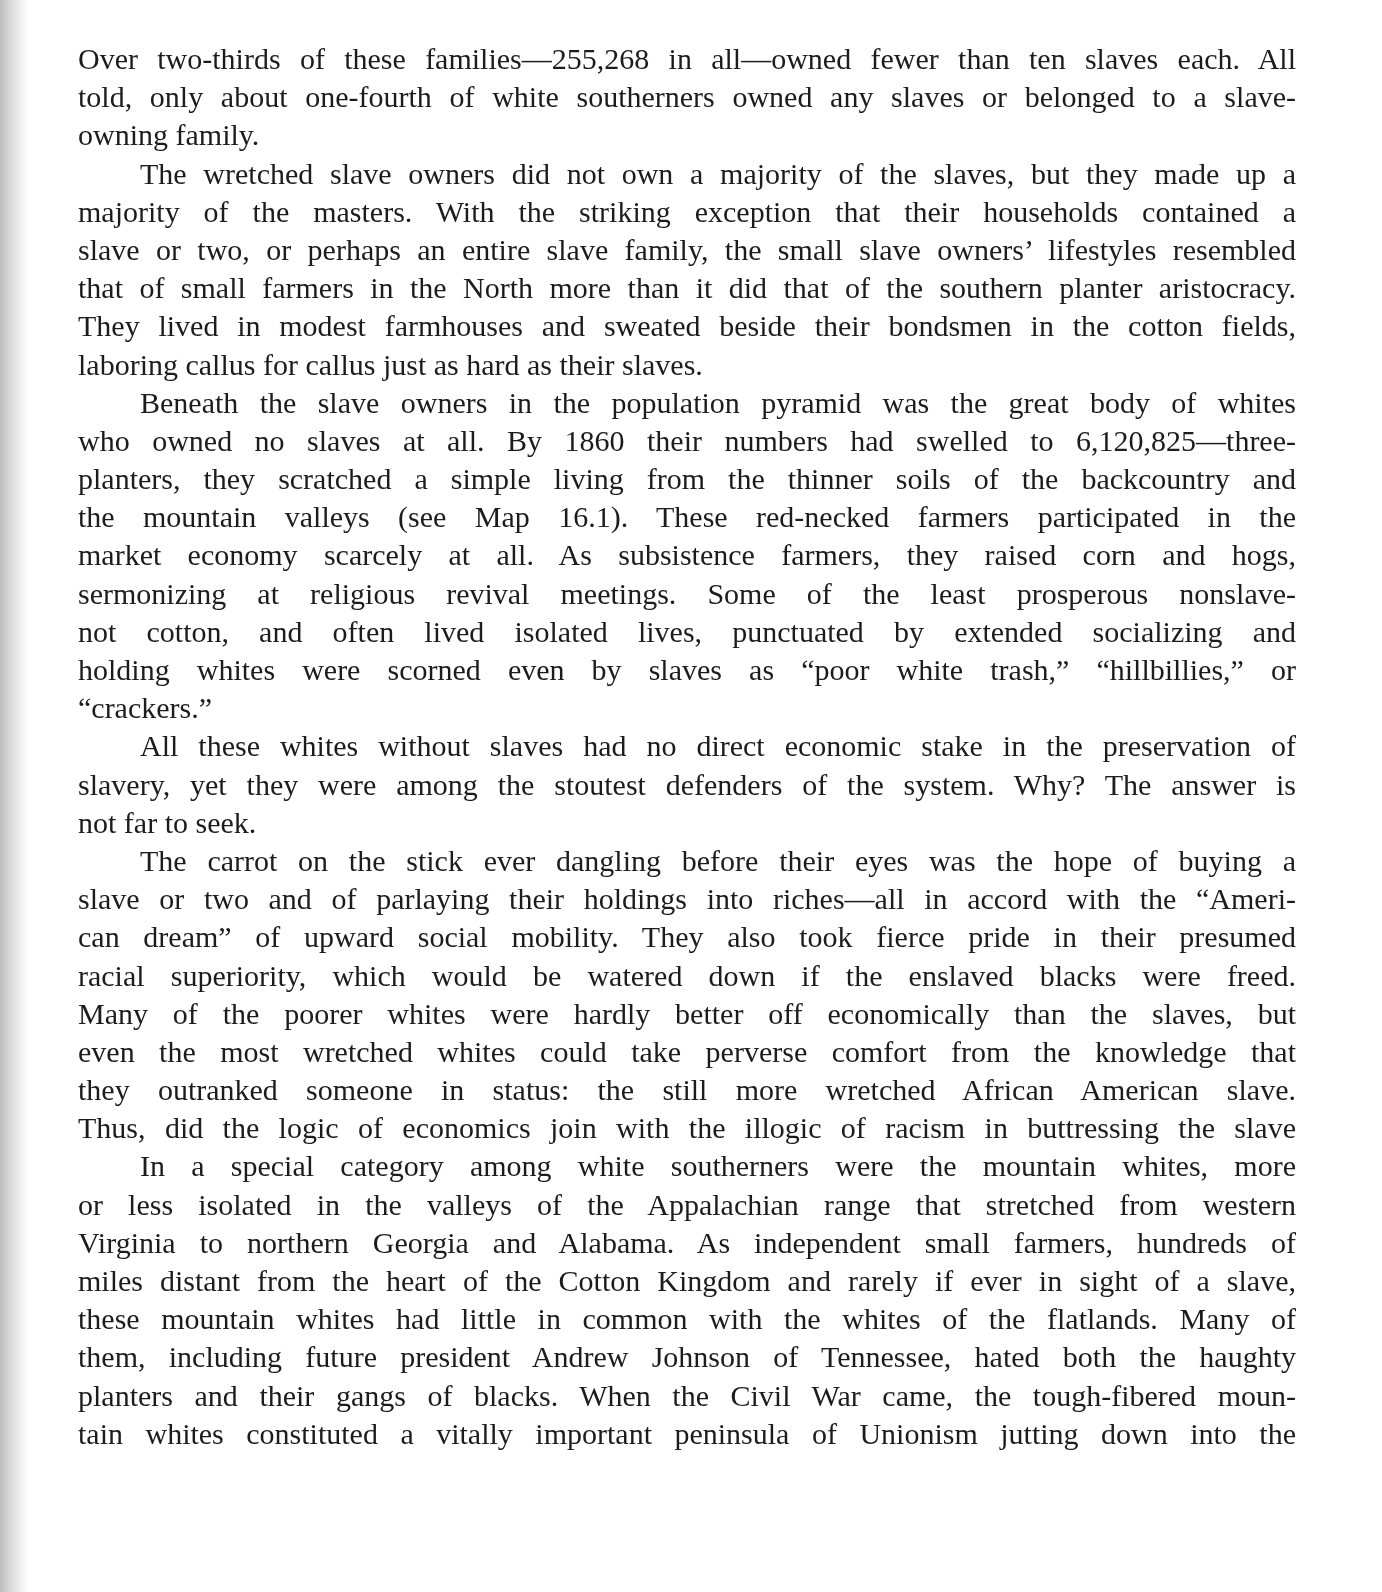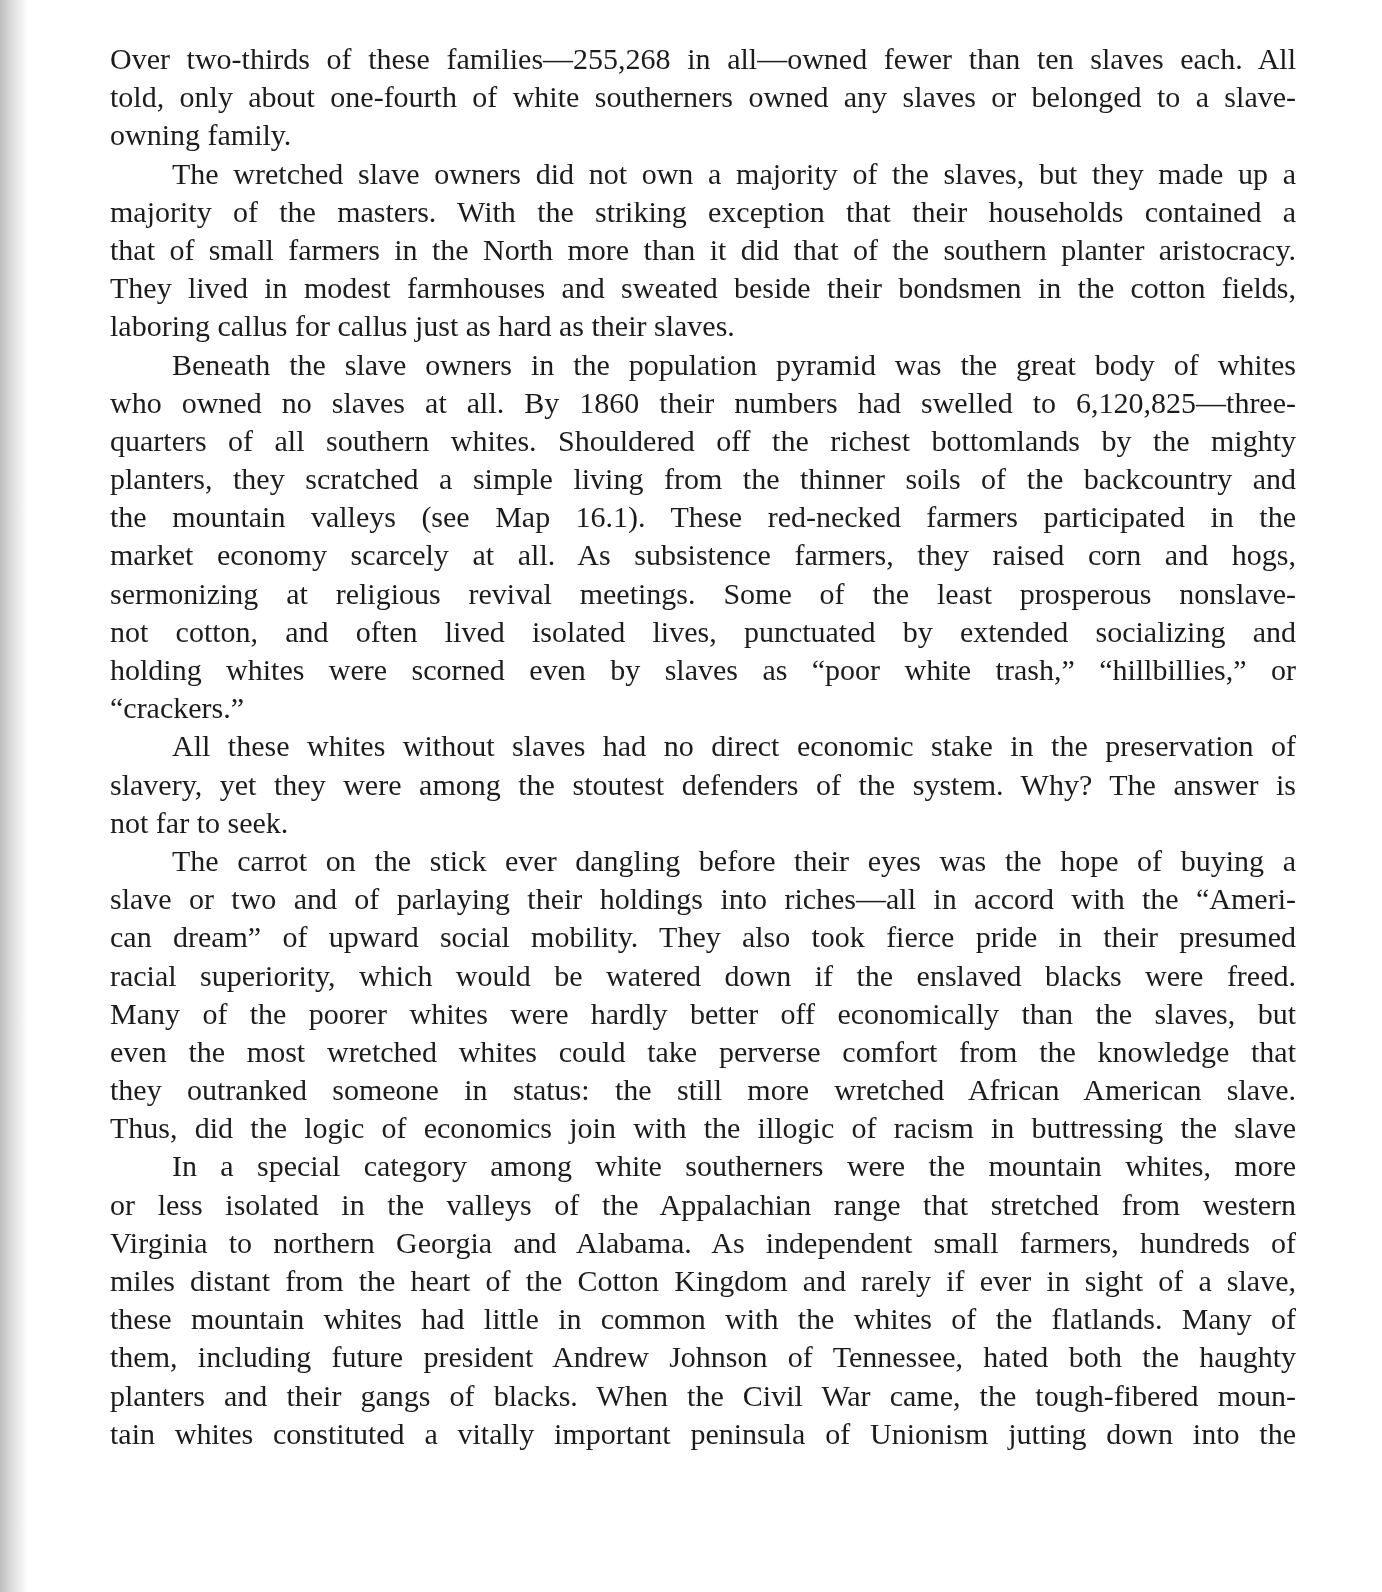--- a/index.html
+++ b/index.html
@@ -12,47 +12,47 @@
   .gutter {
     position: absolute; left: 0; top: 0; width: 28px; height: 1592px;
     background: linear-gradient(to right, #bdbdbd 0%, #d8d8d8 35%, #f0f0f0 75%, #ffffff 100%);
   }
   .page {
     position: absolute; left: 78px; top: 40px; width: 1218px;
   }
   .line {
     display: block; height: 38.2px; line-height: 38.2px;
     font-size: 30px; white-space: nowrap;
-    text-align: justify; text-align-last: justify; margin-left: 32px;
+    text-align: justify; text-align-last: justify;
   }
   .line.last { text-align-last: left; font-family: Liberation Serif, serif; }
   .line.indent { padding-left: 62px; }
 </style>
 </head>
 <body>
 
 <div class="gutter"></div>
 
 <div class="page">
   <div>
     <span class="line">Over two-thirds of these families—255,268 in all—owned fewer than ten slaves each. All</span>
     <span class="line">told, only about one-fourth of white southerners owned any slaves or belonged to a slave-</span>
     <span class="line last">owning family.</span>
   </div>
   <div>
     <span class="line indent">The wretched slave owners did not own a majority of the slaves, but they made up a</span>
     <span class="line">majority of the masters. With the striking exception that their households contained a</span>
+    <span class="line">slave or two, or perhaps an entire slave family, the small slave owners’ lifestyles resembled</span>
     <span class="line">that of small farmers in the North more than it did that of the southern planter aristocracy.</span>
     <span class="line">They lived in modest farmhouses and sweated beside their bondsmen in the cotton fields,</span>
     <span class="line last">laboring callus for callus just as hard as their slaves.</span>
   </div>
   <div>
     <span class="line indent">Beneath the slave owners in the population pyramid was the great body of whites</span>
     <span class="line">who owned no slaves at all. By 1860 their numbers had swelled to 6,120,825—three-</span>
-    <span class="line">quarters of all southern whites. Shouldered off the richest bottomlands by the mighty</span>
     <span class="line">planters, they scratched a simple living from the thinner soils of the backcountry and</span>
     <span class="line">the mountain valleys (see Map 16.1). These red-necked farmers participated in the</span>
     <span class="line">market economy scarcely at all. As subsistence farmers, they raised corn and hogs,</span>
     <span class="line">sermonizing at religious revival meetings. Some of the least prosperous nonslave-</span>
     <span class="line">not cotton, and often lived isolated lives, punctuated by extended socializing and</span>
     <span class="line">holding whites were scorned even by slaves as “poor white trash,” “hillbillies,” or</span>
     <span class="line last">“crackers.”</span>
   </div>
   <div>
     <span class="line indent">All these whites without slaves had no direct economic stake in the preservation of</span>

